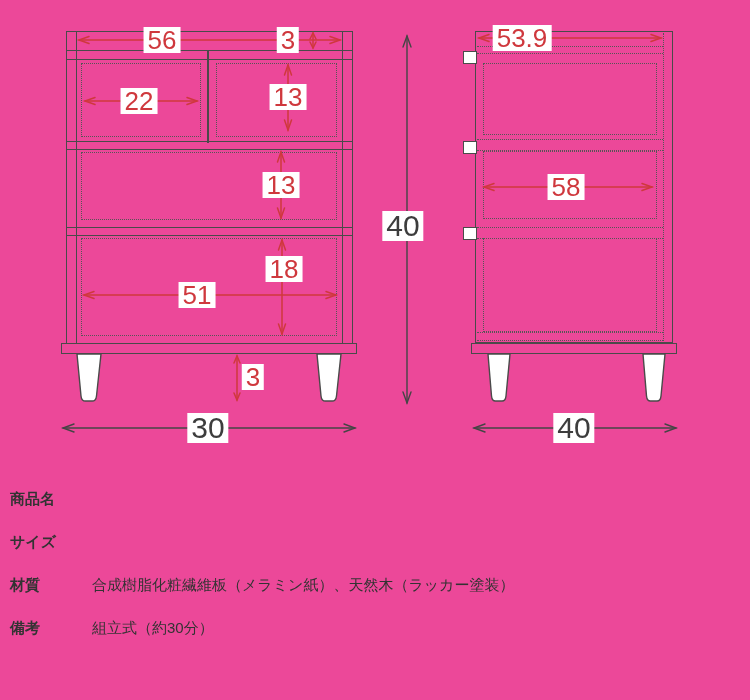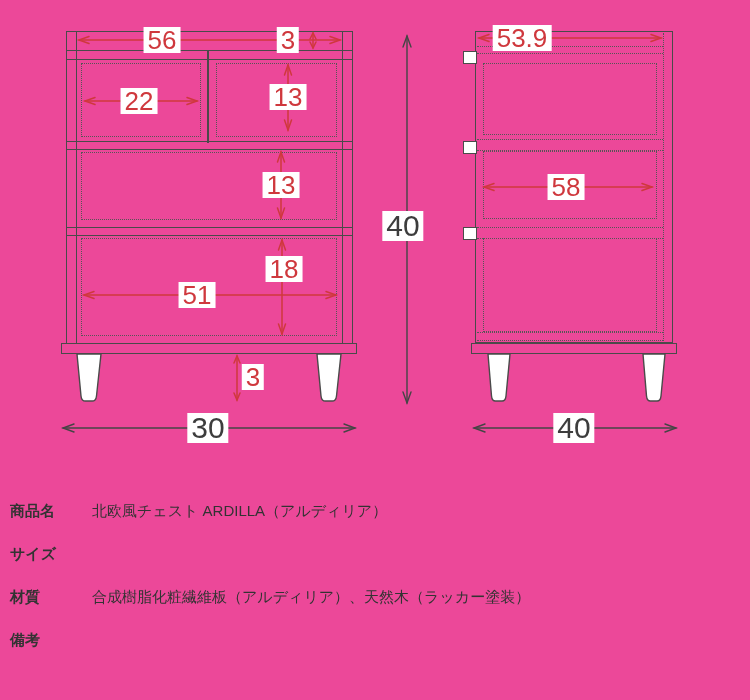--- a/index.html
+++ b/index.html
@@ -26,21 +26,21 @@
   .tab{border:1.4px solid var(--ln);background:#fff}
   
   .dim{position:absolute;transform:translate(-50%,-50%);background:#fff;
        padding:0 4px;line-height:1;white-space:nowrap;z-index:5}
   .dim.red{color:var(--red);font-size:26px}
   .dim.blk{color:#3d3d3d;font-size:30px}
   svg.arrows{position:absolute;left:0;top:0;z-index:3;pointer-events:none}
   svg.leg{position:absolute;z-index:2}
   
   .spec{position:absolute;left:10px;top:478px;width:732px;color:var(--txt);font-size:15px}
-  .spec-row{display:flex;align-items:flex-end;height:43px}
+  .spec-row{display:flex;align-items:center;height:43px}
   .spec-label{width:82px;font-weight:bold;flex:0 0 82px}
   .spec-value{flex:1}
 </style>
 </head>
 <body>
 
 <div class="canvas">
 
   <div class="abs" style="left:0;top:0;width:750px;height:460px">
 
@@ -166,27 +166,27 @@
     <span class="dim blk" style="left:208px;top:428px">30</span>
     <span class="dim red" style="left:522px;top:38px">53.9</span>
     <span class="dim red" style="left:566px;top:187px">58</span>
     <span class="dim blk" style="left:403px;top:226px">40</span>
     <span class="dim blk" style="left:574px;top:428px">40</span>
   </div>
 
   <div class="spec">
     <div class="spec-row">
       <div class="spec-label">商品名</div>
-      <div class="spec-value">北欧風チェスト ARDILLA（アルディリア）</div>
     </div>
     <div class="spec-row">
       <div class="spec-label">サイズ</div>
     </div>
     <div class="spec-row">
       <div class="spec-label">材質</div>
-      <div class="spec-value">合成樹脂化粧繊維板（アルディリア）、天然木（ラッカー塗装）</div>
+      <div class="spec-value">合成樹脂化粧繊維板（メラミン紙）、天然木（ラッカー塗装）</div>
     </div>
     <div class="spec-row">
       <div class="spec-label">備考</div>
+      <div class="spec-value">組立式（約30分）</div>
     </div>
   </div>
 
 </div>
 
 </body></html>

